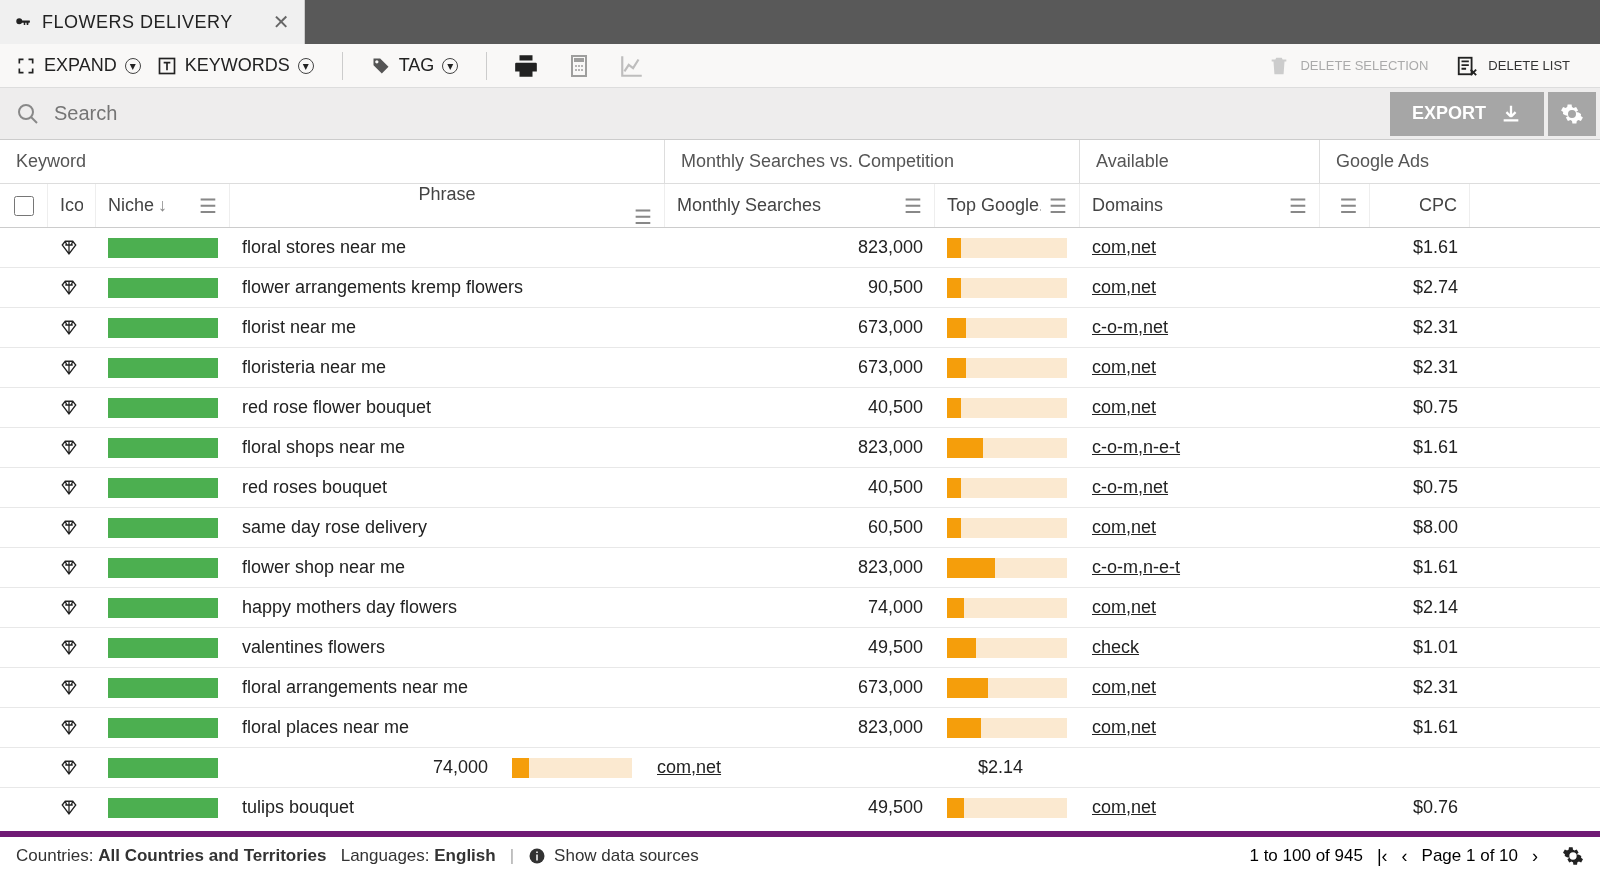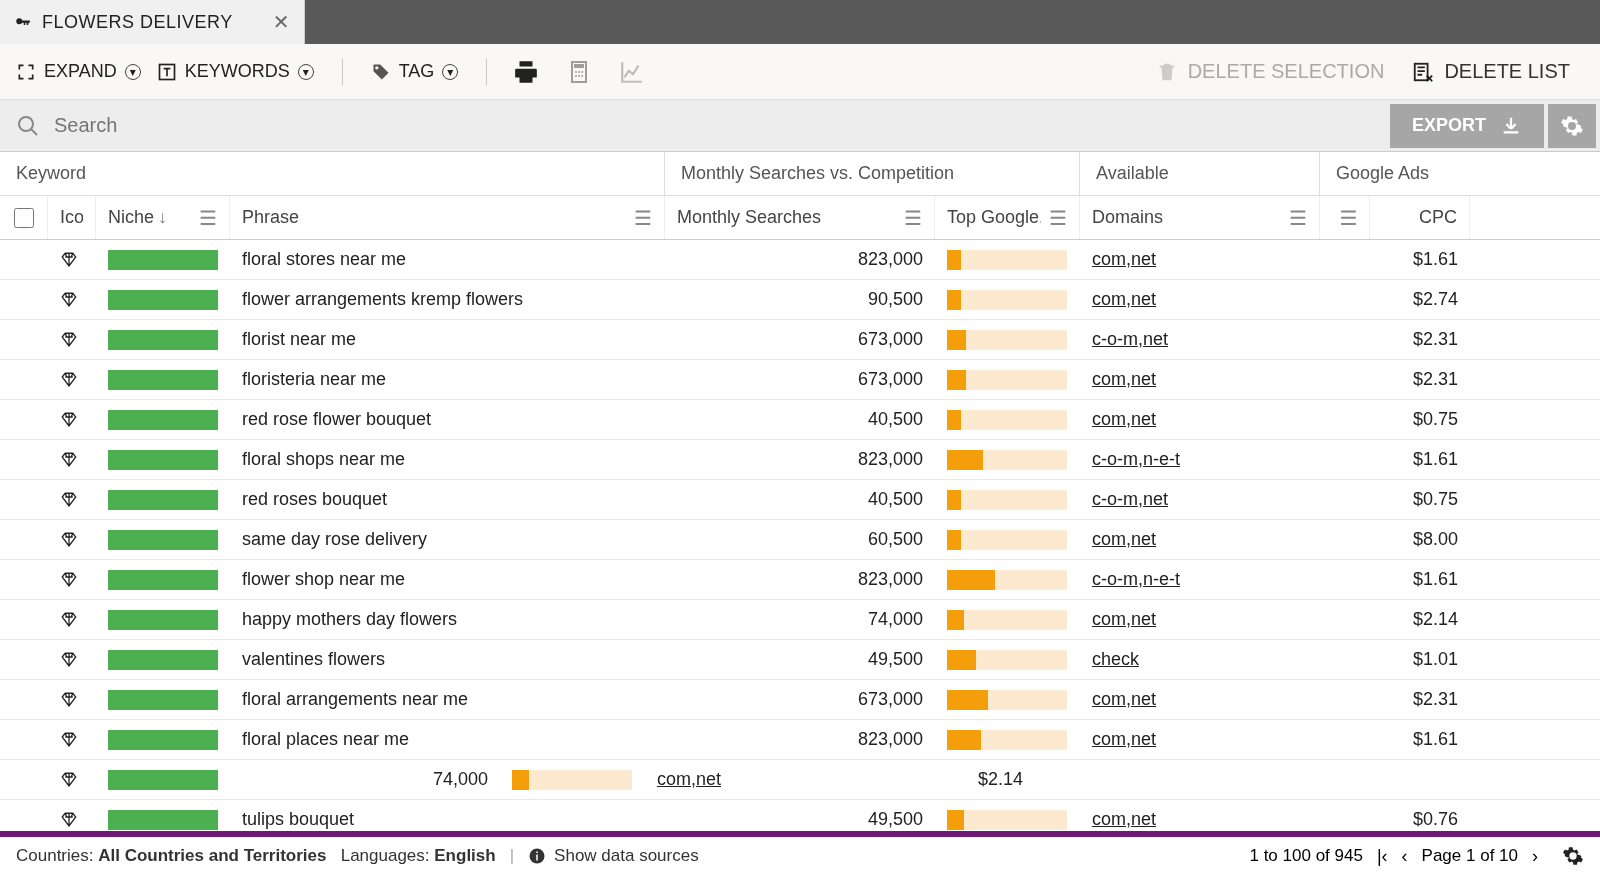--- a/index.html
+++ b/index.html
@@ -5,28 +5,28 @@
   * { box-sizing: border-box; margin: 0; padding: 0; }
   html, body { width: 1600px; height: 875px; font-family: -apple-system, BlinkMacSystemFont, "Segoe UI", Arial, sans-serif; font-size: 16px; color: #333; overflow: hidden; background: #fff; }
   
   
   .tab-bar { height: 44px; background: #595959; display: flex; }
   .tab { background: #f0f0f0; height: 44px; padding: 0 14px 0 14px; display: flex; align-items: center; gap: 10px; font-size: 18px; font-weight: 500; color: #222; letter-spacing: 0.5px; border-right: 1px solid #ccc; }
   .tab .key-icon { width: 18px; height: 18px; }
   .tab .close { margin-left: 30px; font-size: 20px; color: #666; cursor: pointer; }
   
   
-  .toolbar { height: 56px; background: #f9f8f7; border-bottom: 1px solid #ddd; display: flex; align-items: center; padding: 0 16px; gap: 0; }
+  .toolbar { height: 44px; background: #f9f8f7; border-bottom: 1px solid #ddd; display: flex; align-items: center; padding: 0 16px; gap: 0; }
   .tool-group { display: flex; align-items: center; gap: 12px; padding: 0 16px; }
   .tool-item { display: flex; align-items: center; gap: 8px; cursor: pointer; font-size: 18px; color: #222; }
   .tool-item .chev { font-size: 12px; border: 1.5px solid #444; border-radius: 50%; width: 16px; height: 16px; display: inline-flex; align-items: center; justify-content: center; line-height: 1; }
   .divider { width: 1px; height: 28px; background: #ccc; margin: 0 12px; }
   .tool-icon-only { padding: 0 14px; cursor: pointer; color: #444; }
   .spacer { flex: 1; }
-  .tool-action { display: flex; align-items: center; gap: 10px; cursor: pointer; font-size: 20px; padding: 0 14px; }
+  .tool-action { display: flex; align-items: center; gap: 10px; cursor: pointer; font-size: 13px; padding: 0 14px; }
   .tool-action.disabled { color: #aaa; }
   
   
   .search-row { height: 52px; background: #eeeded; border-bottom: 1px solid #ccc; display: flex; align-items: center; }
   .search-box { flex: 1; display: flex; align-items: center; padding: 0 16px; gap: 14px; height: 100%; }
   .search-box input { flex: 1; border: none; background: transparent; font-size: 20px; color: #888; outline: none; }
   .export-btn { background: #a6a6a6; color: #fff; height: 44px; padding: 0 22px; display: flex; align-items: center; gap: 14px; font-size: 18px; font-weight: 600; margin: 4px; cursor: pointer; }
   .gear-btn { background: #a6a6a6; color: #fff; width: 48px; height: 44px; display: flex; align-items: center; justify-content: center; margin: 4px 4px 4px 0; cursor: pointer; }
   
   
@@ -37,21 +37,21 @@
   .gh-avail { width: 240px; border-right: 1px solid #ddd; }
   .gh-gads { width: 150px; }
   
   
   .col-header { height: 44px; display: flex; align-items: stretch; border-bottom: 1px solid #ccc; background: #fff; font-size: 18px; color: #444; font-weight: 500; }
   .col-header > div { display: flex; align-items: center; border-right: 1px solid #eee; padding: 0 12px; position: relative; }
   .ch-check { width: 48px; justify-content: center; }
   .ch-check input { width: 20px; height: 20px; }
   .ch-icon { width: 48px; }
   .ch-niche { width: 134px; gap: 4px; }
-  .ch-phrase { width: 435px; }
+  .ch-phrase { width: 435px; flex-direction: column; }
   .ch-monthly { width: 270px; justify-content: flex-end; text-align: right; }
   .ch-top { width: 145px; }
   .ch-domains { width: 240px; }
   .ch-menu2 { width: 50px; justify-content: center; }
   .ch-cpc { width: 100px; justify-content: flex-end; }
   .col-menu { color: #888; font-size: 20px; margin-left: auto; padding-left: 8px; }
   .sort-arrow { color: #888; }
   
   
   .table-body { overflow-y: auto; height: calc(875px - 44px - 56px - 52px - 44px - 44px - 44px); }

